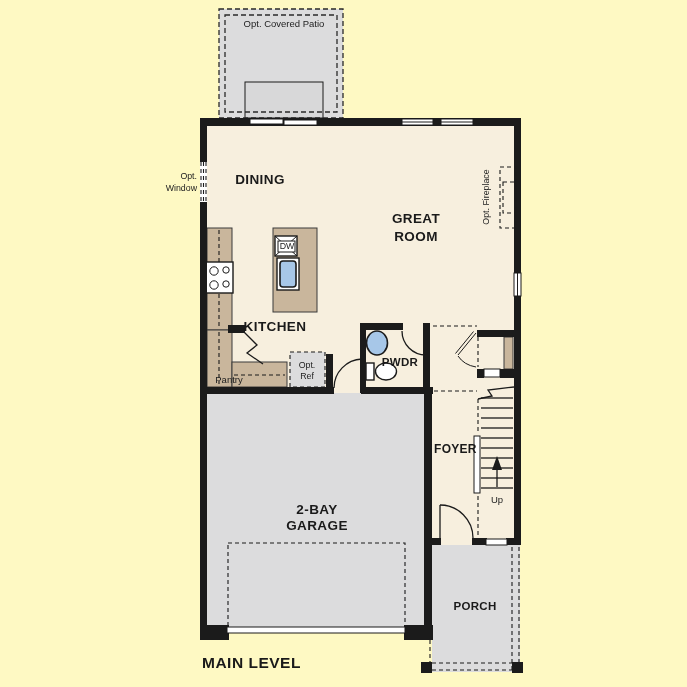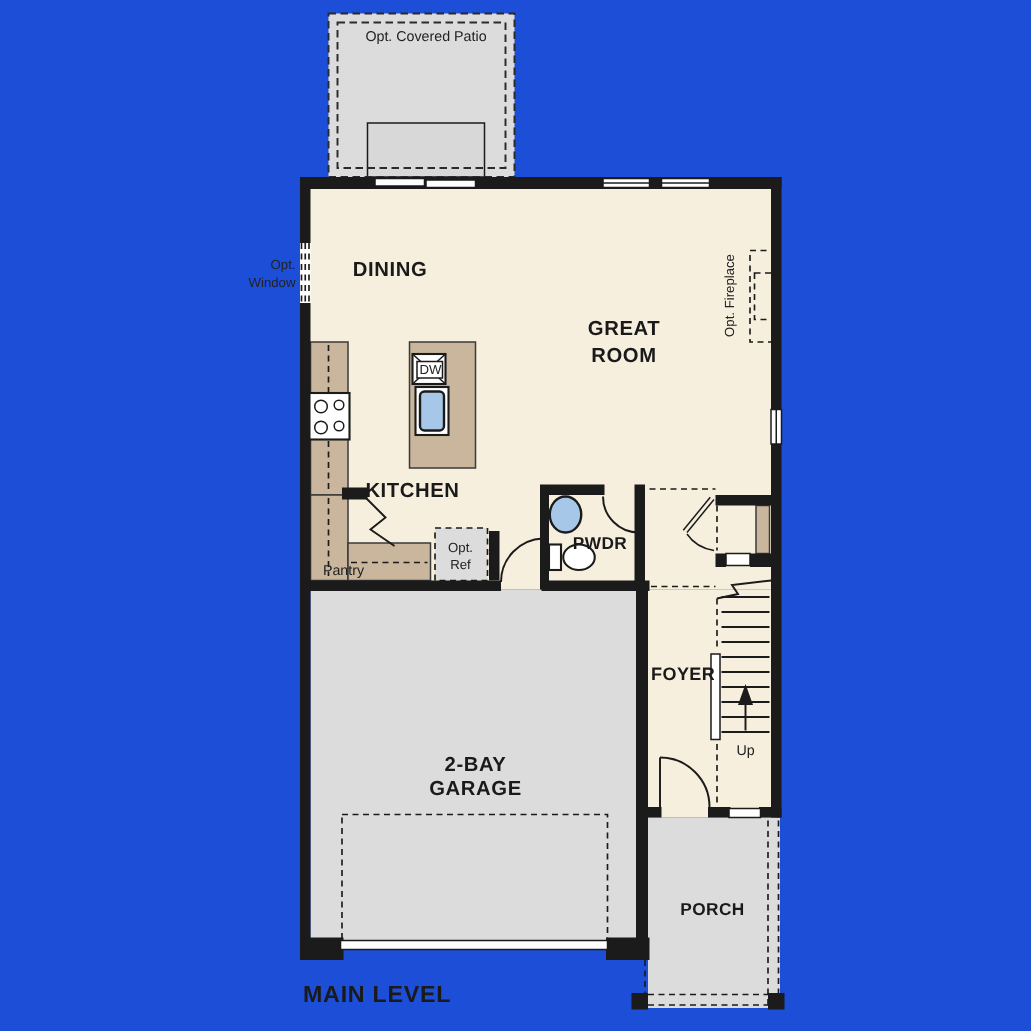--- a/index.html
+++ b/index.html
@@ -1,16 +1,16 @@
 <!DOCTYPE html>
 <html><head>
 <meta charset="utf-8">
 <style>
   html,body{margin:0;padding:0;background:#ffffff;}
-  .stage{width:687px;height:687px;position:relative;background:#1d4ed8;font-family:"Liberation Sans",sans-serif;}
+  .stage{width:687px;height:687px;position:relative;background:#fef9c3;font-family:"Liberation Sans",sans-serif;}
   svg{display:block}
   .wall{fill:#1b1b1b;stroke:none}
   .floor{fill:#f7efde}
   .conc{fill:#dcdcdd}
   .pad{fill:#d8d8d9;stroke:#1b1b1b;stroke-width:1}
   .counter{fill:#c9b69c;stroke:#3a3a3a;stroke-width:1}
   .fix{fill:#ffffff;stroke:#1b1b1b;stroke-width:1.4}
   .blue{fill:#a7c7e8;stroke:#1b1b1b;stroke-width:1.6}
   .opening{fill:#ffffff;stroke:#1b1b1b;stroke-width:1}
   .ln{stroke:#1b1b1b;stroke-width:1.3;fill:none}

